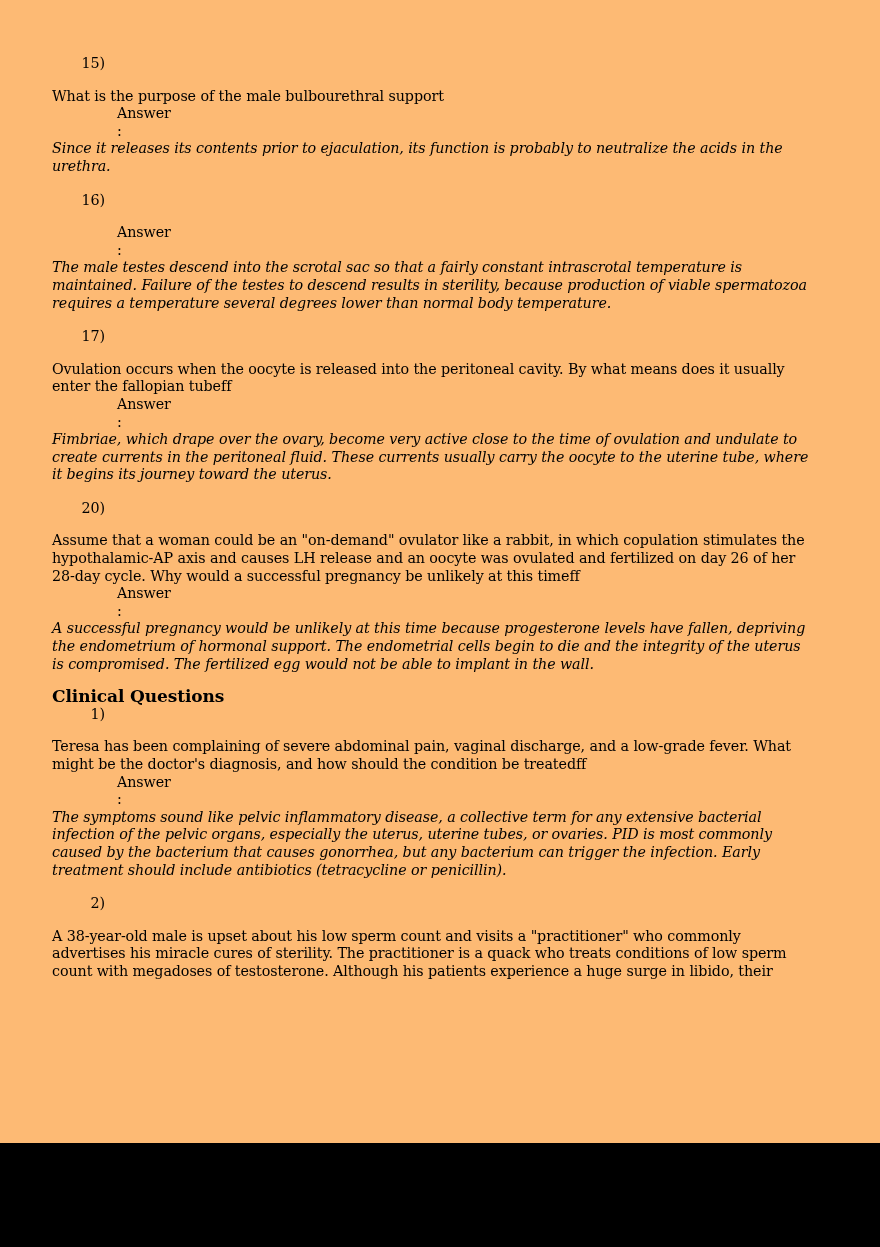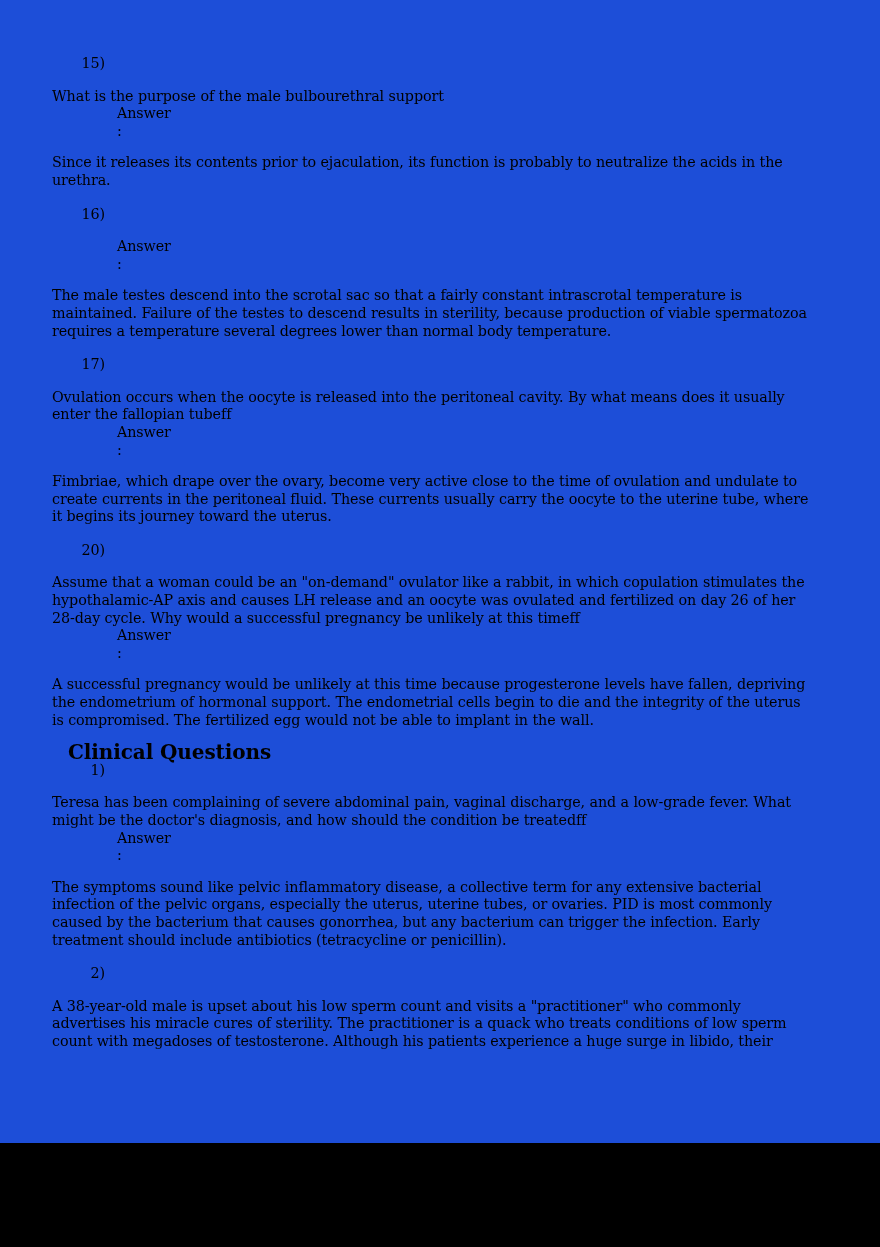--- a/index.html
+++ b/index.html
@@ -31,40 +31,40 @@
   .q-number.first {
     margin-top: 0;
   }
   .q-text {
     white-space: pre-line;
   }
   .answer-label, .answer-colon {
     padding-left: 65px;
   }
   .answer-text {
-    margin-top: 14px;
     white-space: pre-line;
+    font-style: italic;
   }
   .section-heading {
     font-weight: bold;
-    margin: 15px 0 0 16px;
-    font-size: 20px;
+    margin: 15px 0 0 0;
+    font-size: 17px;
   }
   .black-bar {
     position: absolute;
     left: 0;
     top: 1143px;
     width: 880px;
     height: 104px;
   }
 </style>
 </head>
 <body>
 
-<div class="sheet" style="background: #1d4ed8; color: rgb(0, 0, 0);">
+<div class="sheet" style="background: #fdba74; color: rgb(0, 0, 0);">
   <div class="content">
 
     <section class="qa-item">
       <p class="q-number">15)</p>
       <p class="q-text">What is the purpose of the male bulbourethral support</p>
       <p class="answer-label">Answer</p>
       <p class="answer-colon">:</p>
       <p class="answer-text">Since it releases its contents prior to ejaculation, its function is probably to neutralize the acids in the
 urethra.</p>
     </section>

